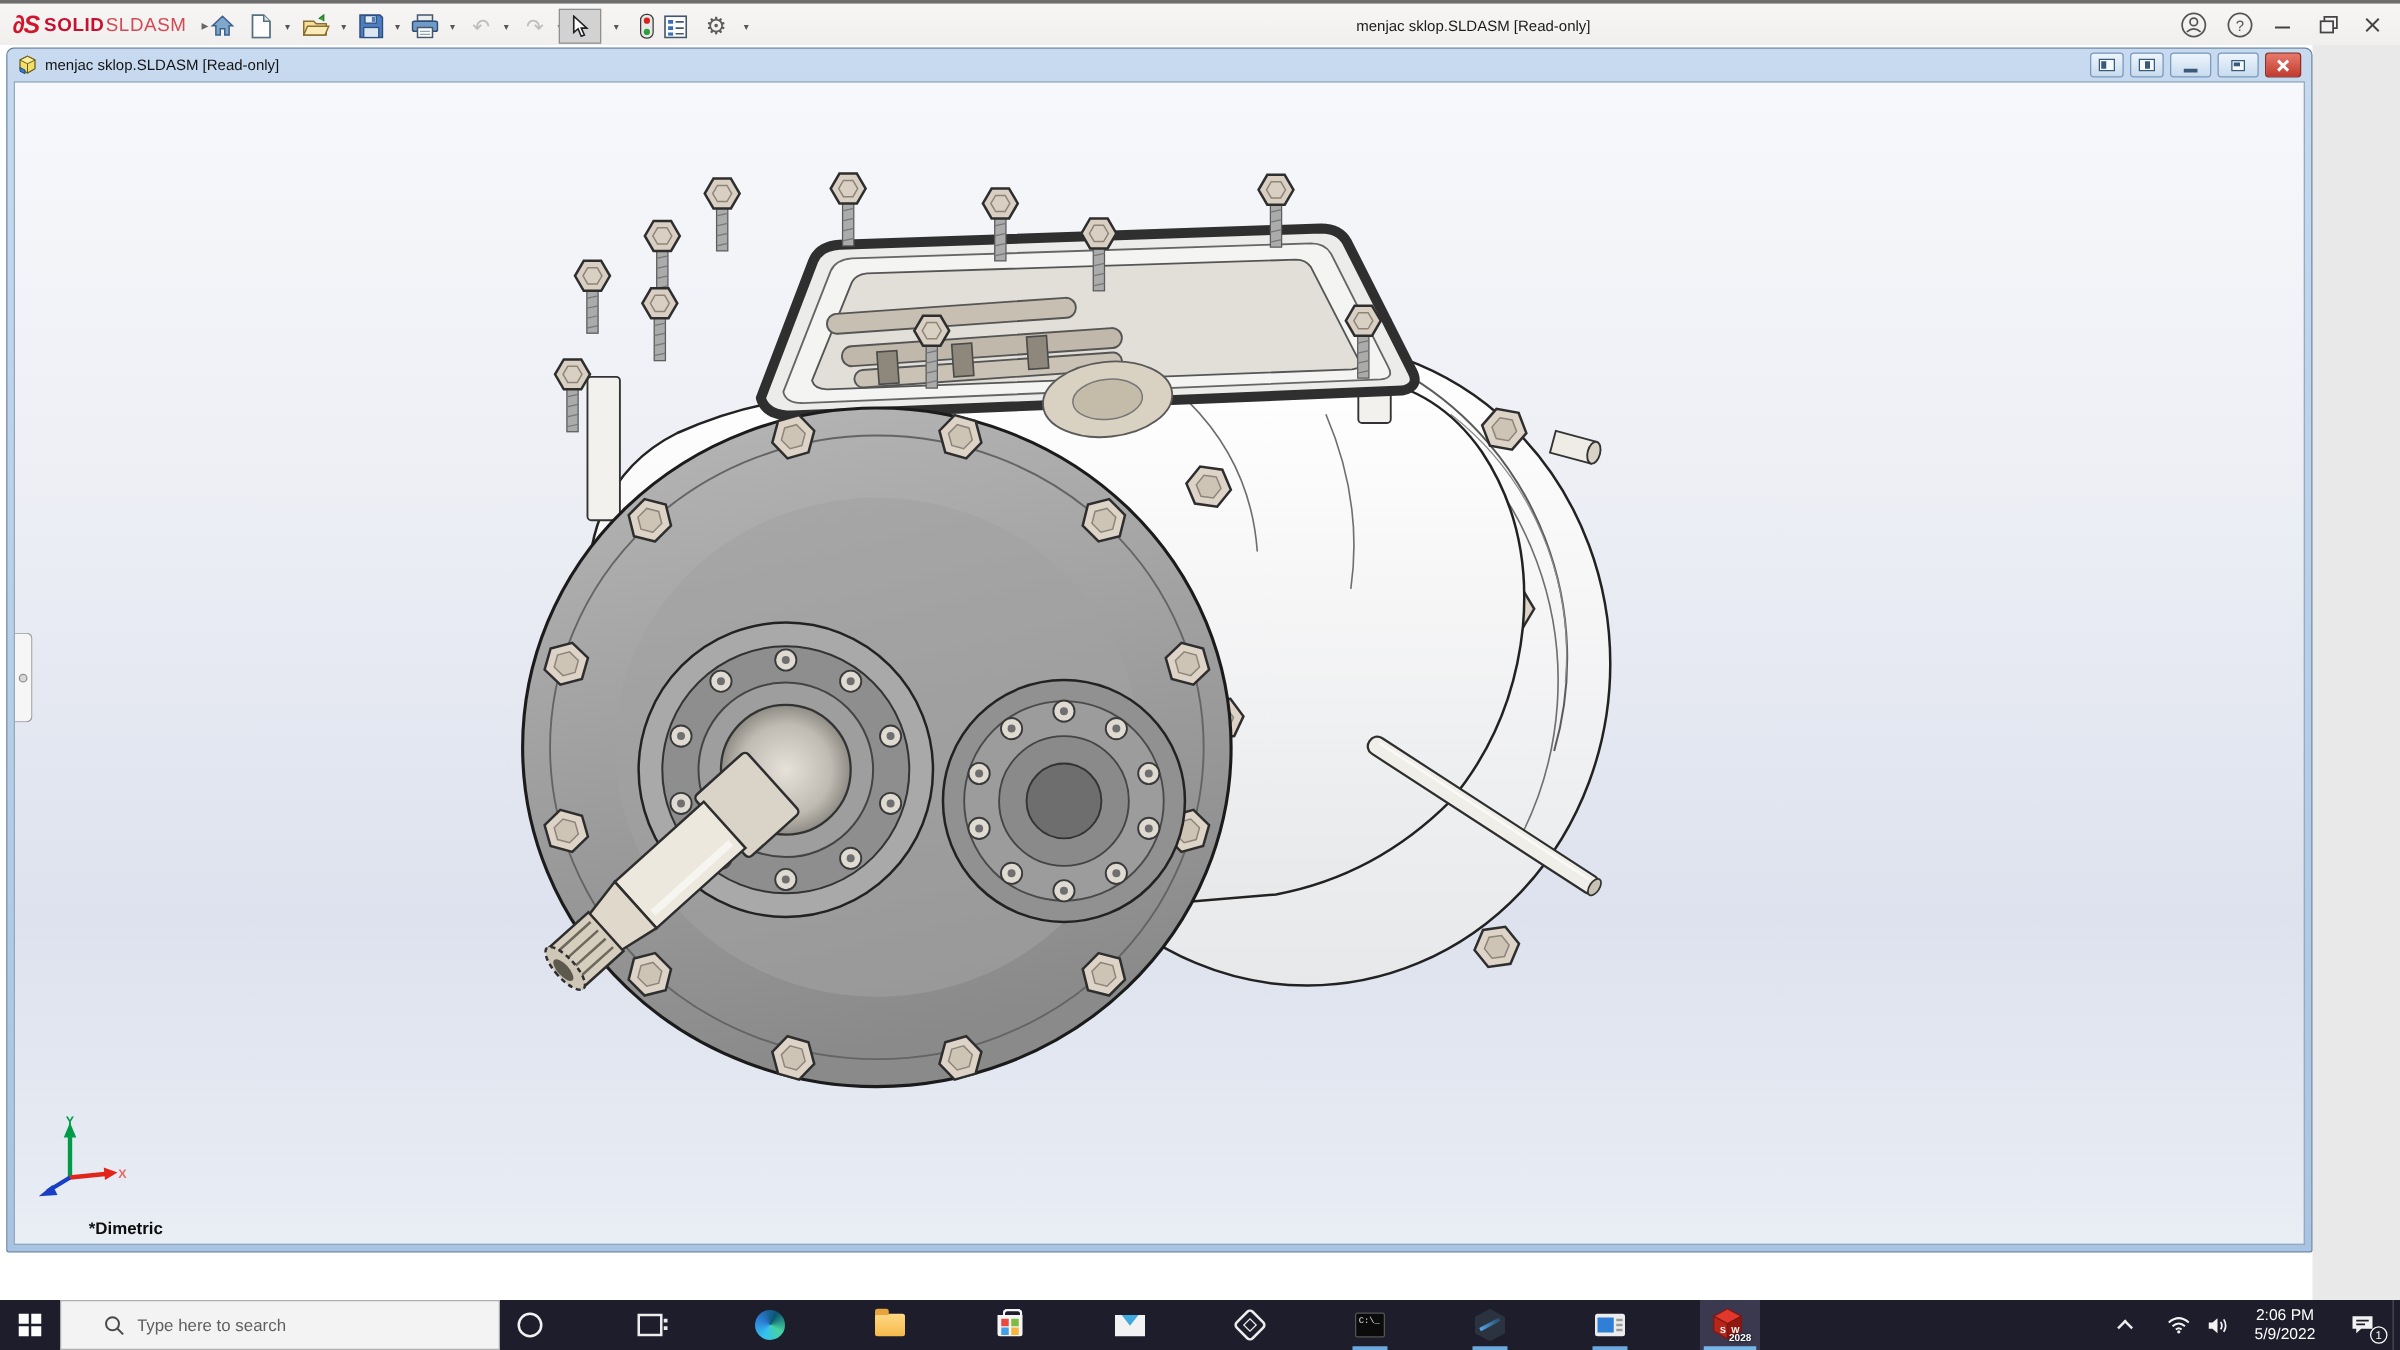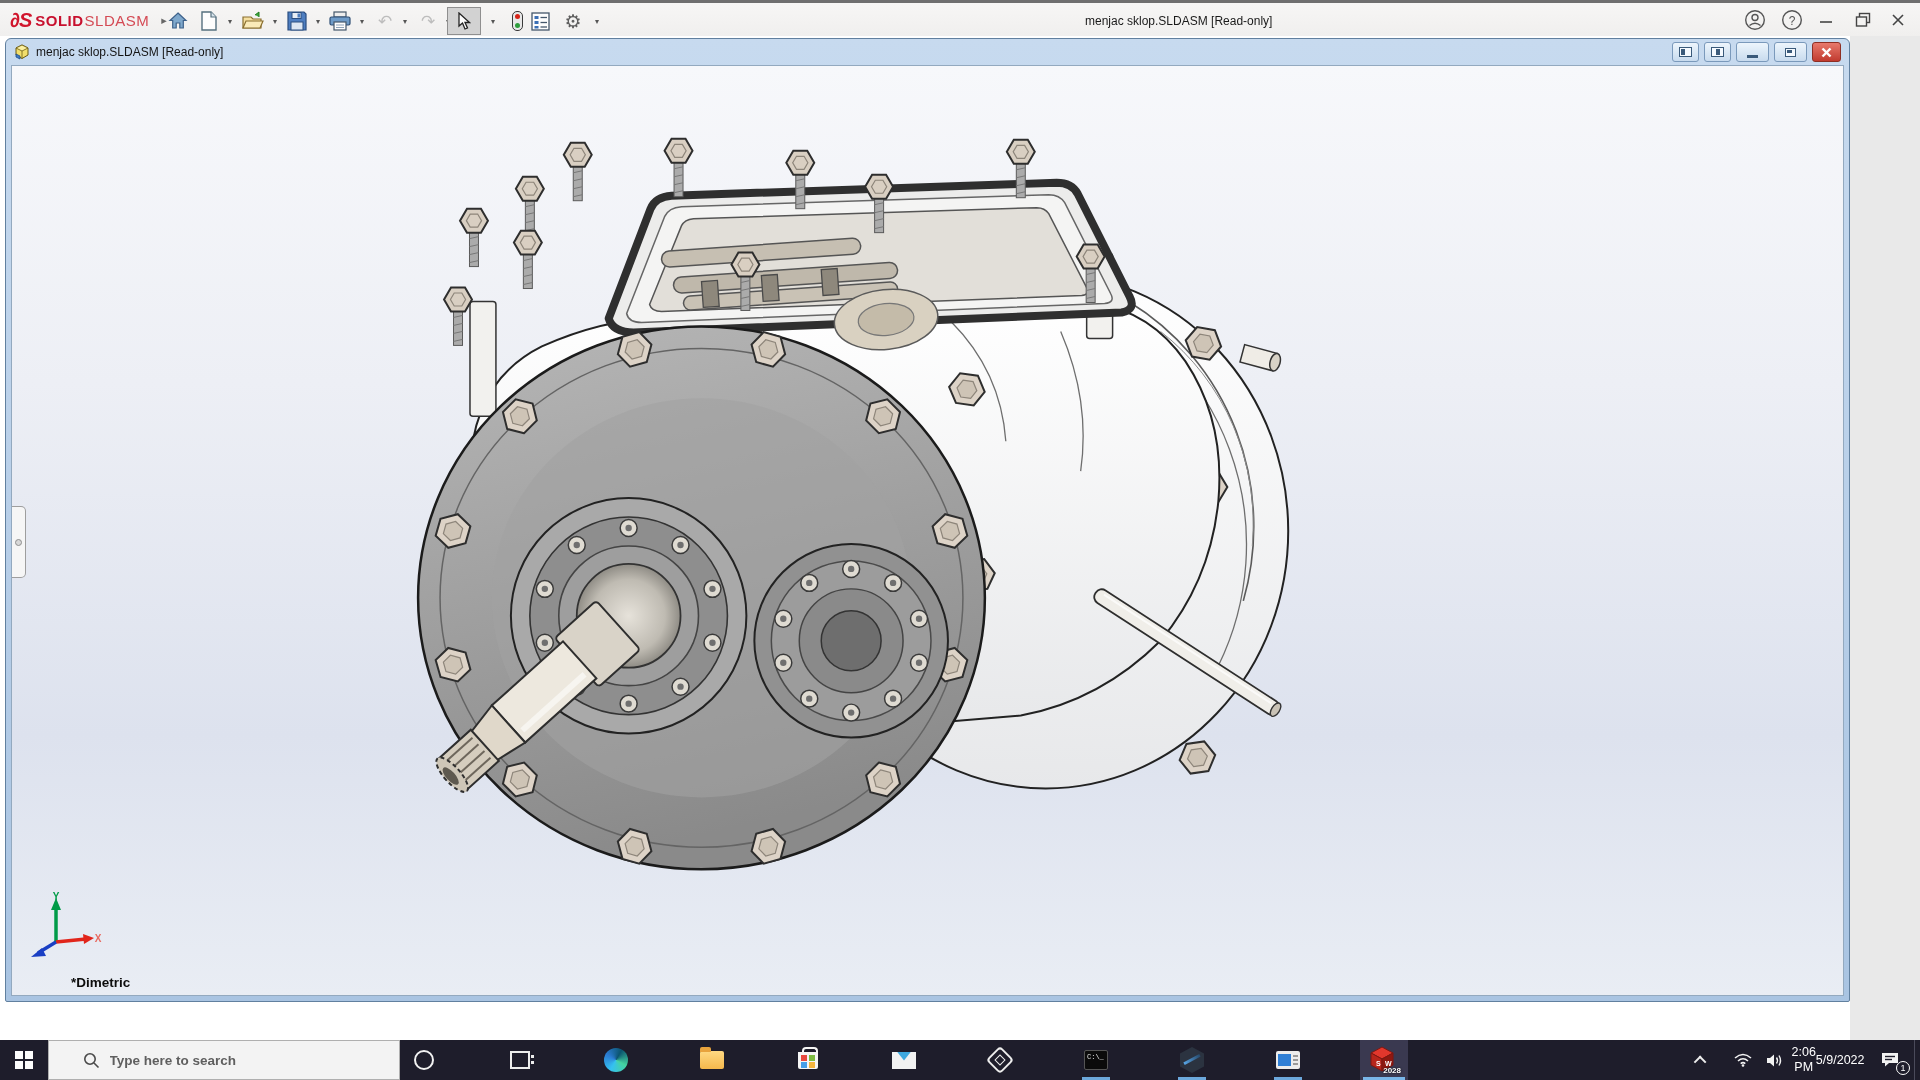--- a/index.html
+++ b/index.html
@@ -54,28 +54,28 @@
   .splitter-tab .dot { position:absolute; left:3px; top:32px; width:7px; height:7px; border-radius:50%;
     background:#D8D8D8; border:1px solid #8F8F8F; }
   .view-label { position:absolute; left:12px; bottom:5px; font-size:13.5px; font-weight:bold; color:#0D0D0D;margin-left:47px; }
   .triad { position:absolute; left:14px; top:826px; }
 
   
   .taskbar { position:absolute; left:0; top:1040px; width:1920px; height:40px; background:#1E1D2B; display:flex; }
   .tb-abs { position:absolute; top:0; height:40px; display:flex; align-items:center; justify-content:center; }
   .start { left:0; width:48px; }
   .search { left:48px; width:352px; background:#F3F3F3; border:1px solid #AFAFAF; display:flex; align-items:center; }
-  .search input { border:none; outline:none; background:transparent; font-size:13.5px; color:#a21caf; width:270px; font-family:"Liberation Sans",sans-serif;font-weight:bold; }
+  .search input { border:none; outline:none; background:transparent; font-size:13.5px; color:#a21caf; width:270px; font-family:"Liberation Sans",sans-serif; }
   .search input::placeholder { color:#5F5F5F; opacity:1; }
   .tb-icon { width:48px; position:relative; }
   .tb-icon.running::after { content:""; position:absolute; bottom:0; left:10px; right:10px; height:3px; background:#6CA8DC; }
   .tb-icon.active { background:#3A3950; }
   .tb-icon.active::after { left:3px; right:3px; background:#79B6E8; }
   .tray { color:#FFFFFF; }
-  .clock { flex-direction:row; line-height:15px; font-size:12.5px; color:#FFF; text-align:center; }
+  .clock { flex-direction:column; line-height:15px; font-size:12.5px; color:#FFF; text-align:center; }
   .chev { width:9px; height:9px; border-left:2px solid #EDEDED; border-top:2px solid #EDEDED; transform:rotate(45deg) translateY(2px); }
   .badge { position:absolute; right:2px; bottom:5px; width:14px; height:14px; border-radius:50%; background:#1E1D2B;
     border:1.5px solid #FFF; color:#FFF; font-size:9px; display:flex; align-items:center; justify-content:center; }
   .show-desktop { position:absolute; right:0; top:0; width:6px; height:40px; border-left:1px solid #4A4A5A; }
 
   
   .winlogo { display:grid; grid-template-columns:8px 8px; grid-template-rows:8px 8px; gap:1.5px; }
   .winlogo span { background:#FDFDFD; }
   .cortana-ring { width:20px; height:20px; border:2.5px solid #F2F2F2; border-radius:50%; }
   .taskview { width:20px; height:18px; border:2px solid #EDEDED; position:relative; background:transparent; }

